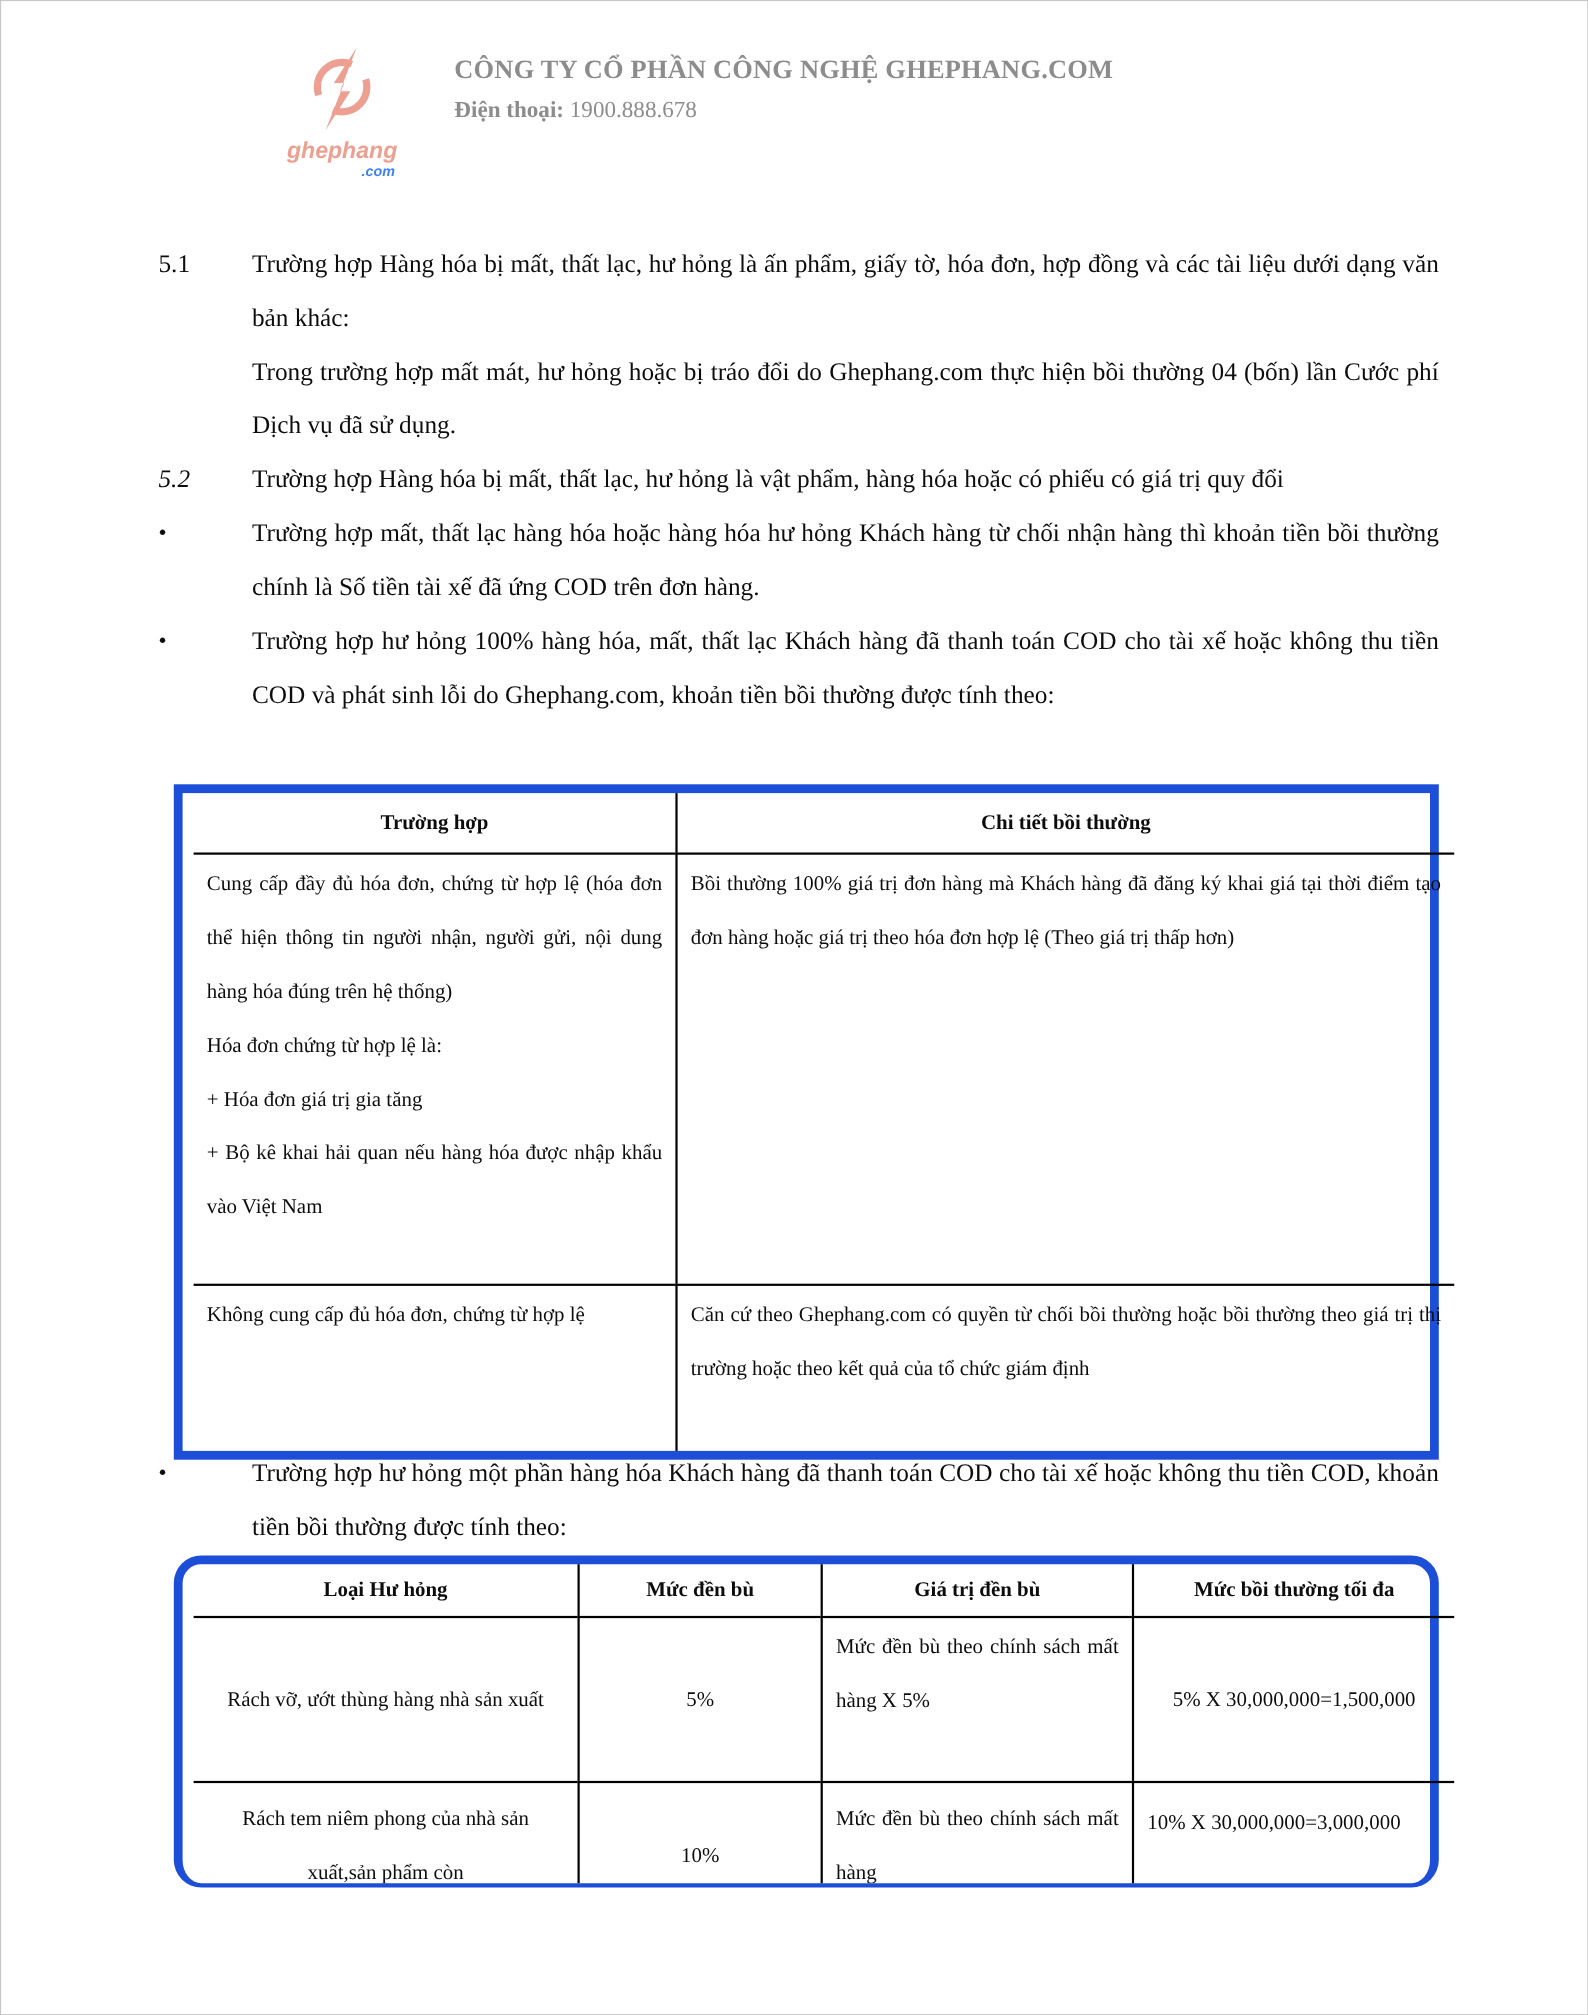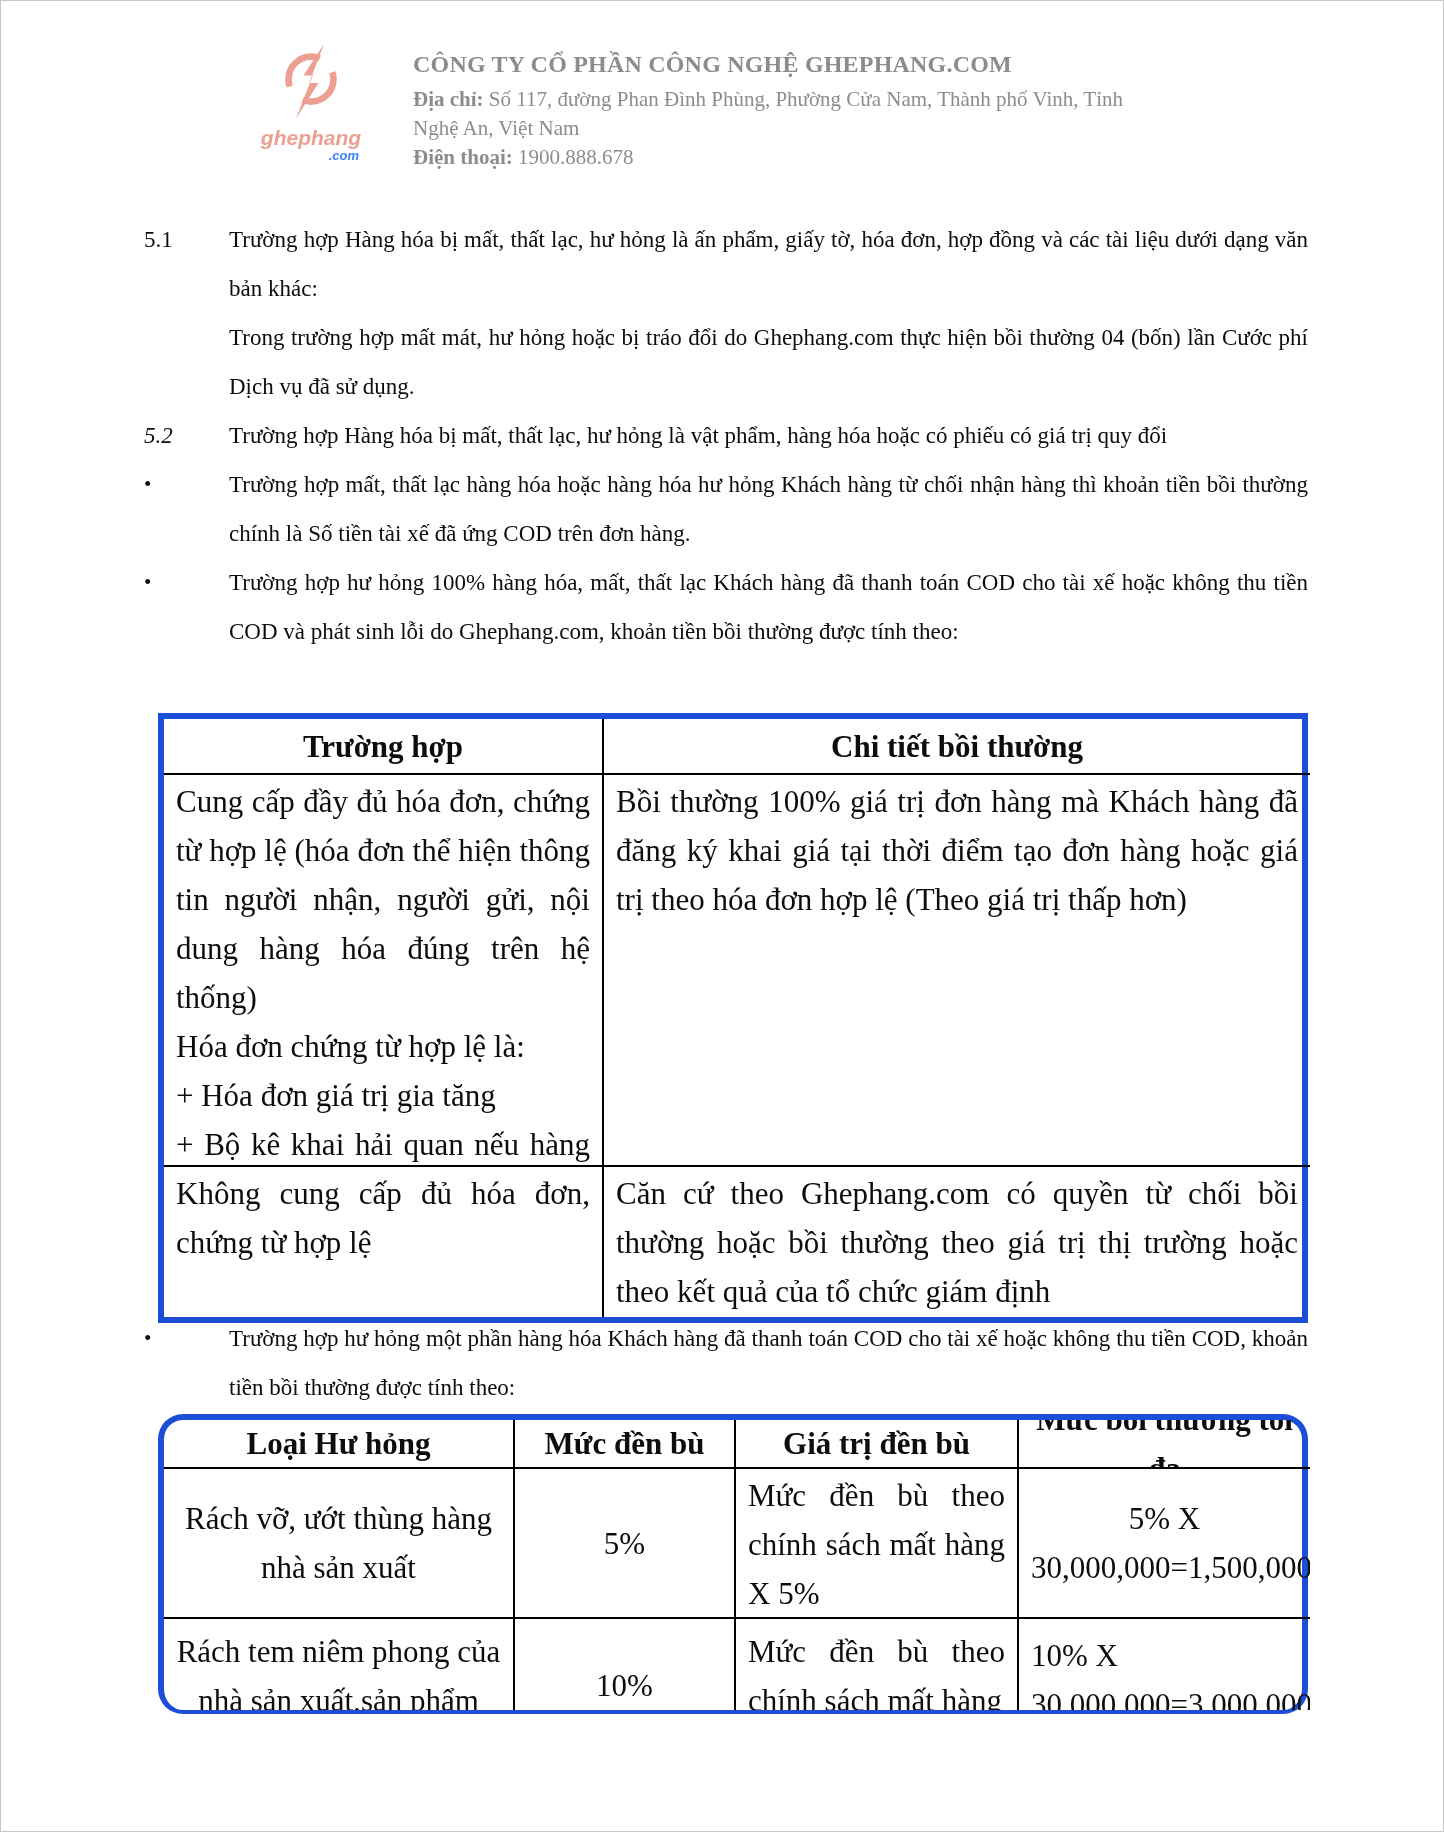--- a/index.html
+++ b/index.html
@@ -26,21 +26,21 @@
   .bodytext { position:absolute; left:143px; top:214px; width:1164px; font-size:23px; line-height:49px; }
   .li { display:flex;gap:28px; }
   .mk { width:57px; flex:0 0 57px; }
   .mk.it { font-style:italic; }
   .mk.dot { font-size:21px; }
   .tx { width:1107px; text-align:justify; }
 
   .b3 { position:absolute; left:143px; top:1313px; width:1164px; font-size:23px; line-height:49px; }
 
   
-  .tbl { position:absolute; left:157px; box-sizing:border-box; border:6px solid #1d4ed8; font-size:31px; line-height:49px; }
+  .tbl { position:absolute; left:157px; box-sizing:border-box; border:8px solid #1d4ed8; font-size:19px; line-height:49px;padding-left:10px; }
   .grid { display:grid; }
   .cell { box-sizing:border-box; border-left:2px solid #000; border-top:2px solid #000; padding:2px 12px; overflow:hidden; }
   .cell.fc { border-left:none; }
   .cell.fr { border-top:none; }
   .hd { font-weight:bold; display:flex; align-items:center; justify-content:center; text-align:center; padding:0 8px; }
   .just { text-align:justify; }
   .ital { }
   .ctr { text-align:center; }
   .vctr { display:flex; flex-direction:column; justify-content:center; }
   p { margin:0; }
@@ -63,24 +63,20 @@
     <svg width="60" height="88" viewBox="0 0 64 88">
       <circle cx="32" cy="42" r="24" fill="none" stroke="#eda091" stroke-width="7" stroke-dasharray="55 20.4" stroke-dashoffset="8.5"></circle>
       <polygon points="46,4 24,38 34,38 16,84 40,46 30,46" fill="#eda091"></polygon>
     </svg>
     <div class="brand" style="color:#eda091">ghephang</div>
     <div class="tld" style="color:#3b82f6">.com</div>
   </div>
 
   <div class="cohead">
     <div class="title">CÔNG TY CỔ PHẦN CÔNG NGHỆ GHEPHANG.COM</div>
-    <div class="line">
-      <b>Địa chỉ:</b>
-      <span>Số 117, đường Phan Đình Phùng, Phường Cửa Nam, Thành phố Vinh, Tỉnh Nghệ An, Việt Nam</span>
-    </div>
     <div class="line">
       <b>Điện thoại:</b>
       <span>1900.888.678</span>
     </div>
   </div>
 
   <div class="bodytext">
     <div class="li">
       <div class="mk">5.1</div>
       <div class="tx">Trường hợp Hàng hóa bị mất, thất lạc, hư hỏng là ấn phẩm, giấy tờ, hóa đơn, hợp đồng và các tài liệu dưới dạng văn bản khác:</div>

